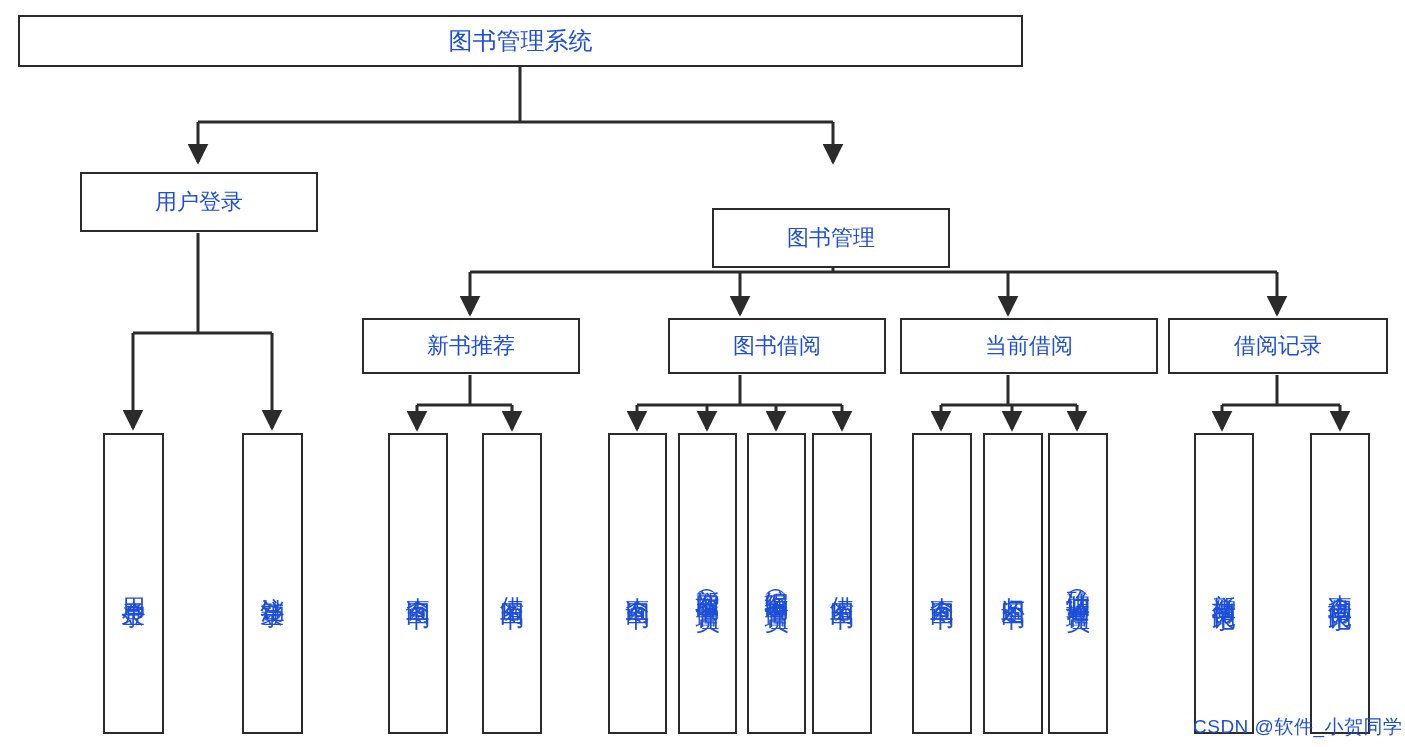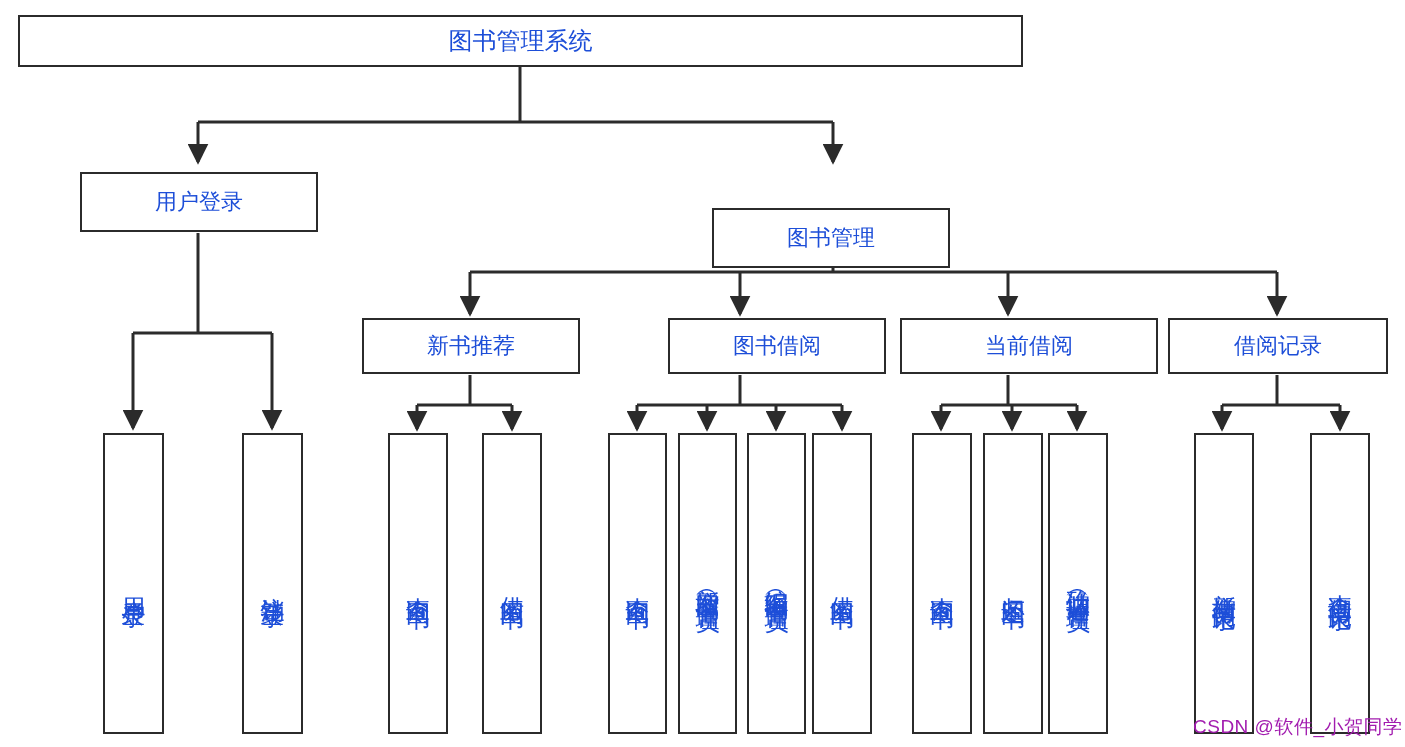--- a/index.html
+++ b/index.html
@@ -51,21 +51,21 @@
     writing-mode: vertical-rl;
     text-orientation: upright;
     font-size: 24px;
     letter-spacing: 3px;
     line-height: 1;
     white-space: nowrap;
   }
   .watermark {
     position: absolute;
     font-size: 19px;
-    color: #a21caf;
+    color: #1d4ed8;
     white-space: nowrap;
     z-index: 5;
     letter-spacing: 0.5px;
   }
 </style>
 </head>
 <body>
 
 <div id="canvas">
 

